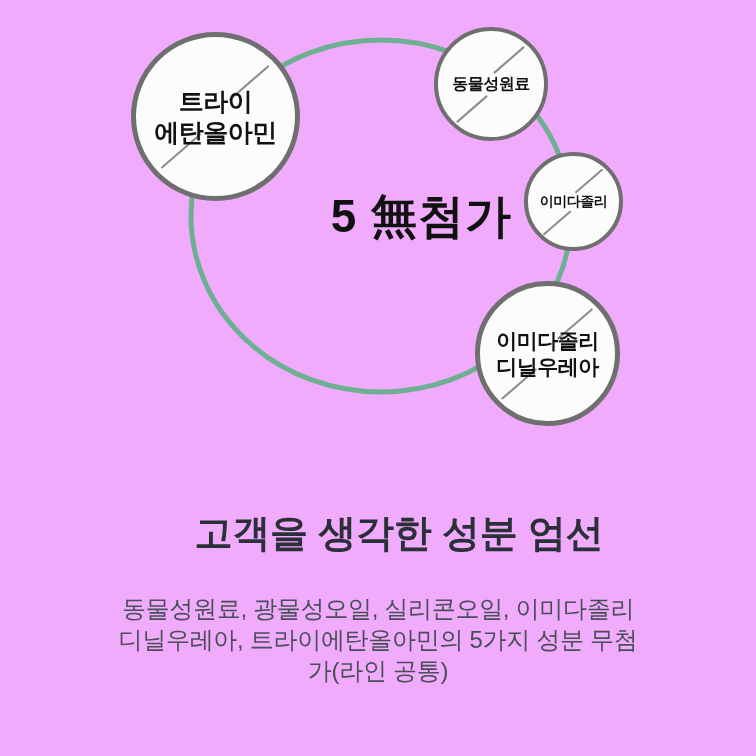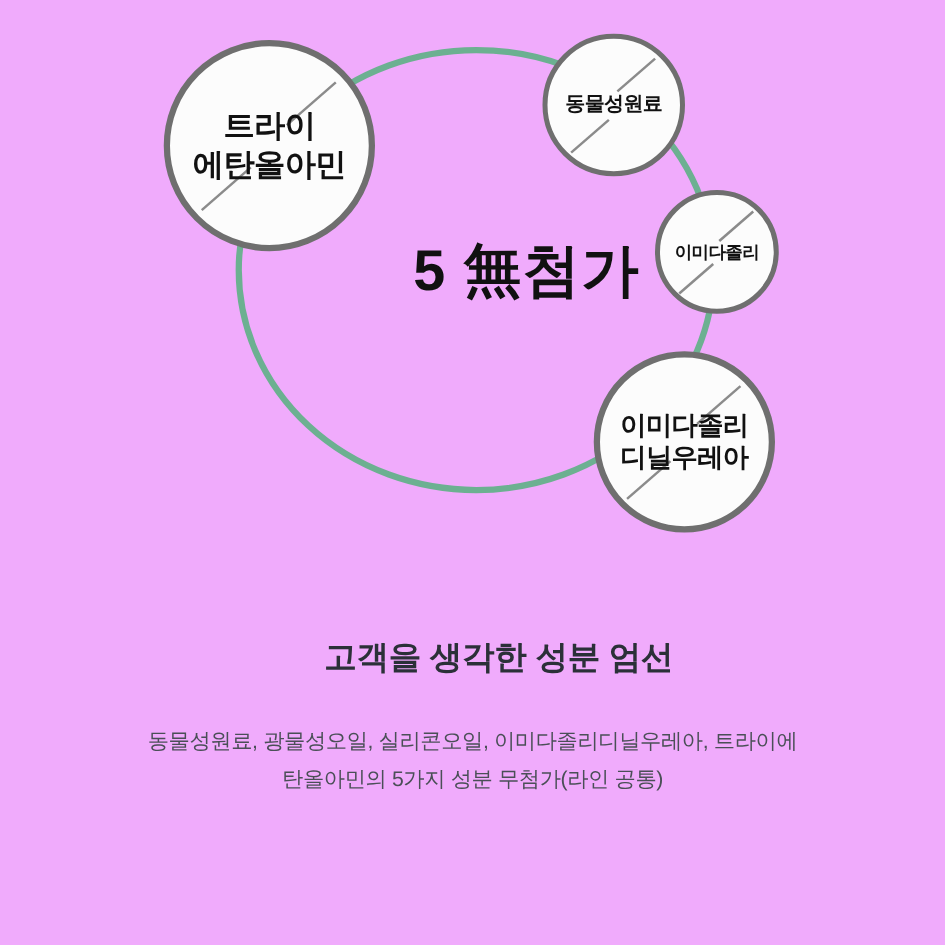--- a/index.html
+++ b/index.html
@@ -171,29 +171,29 @@
 
   
   #copy {
     position: absolute;
     left: 0;
     top: 508px;
     width: 756px;
     text-align: center;
   }
   #copy-heading {
-    font-size: 26px;
+    font-size: 38px;
     font-weight: bold;
     color: #2b3038;
     letter-spacing: -0.2px;
     margin: 0 0 34px 0;
     padding-left: 42px;
   }
   #copy-body {
-    font-size: 17px;
+    font-size: 24px;
     color: #4a4f57;
     line-height: 31px;
     letter-spacing: -0.3px;
     margin: 16px auto;
     width: 528px;
   }
 </style>
 </head>
 <body>
 

